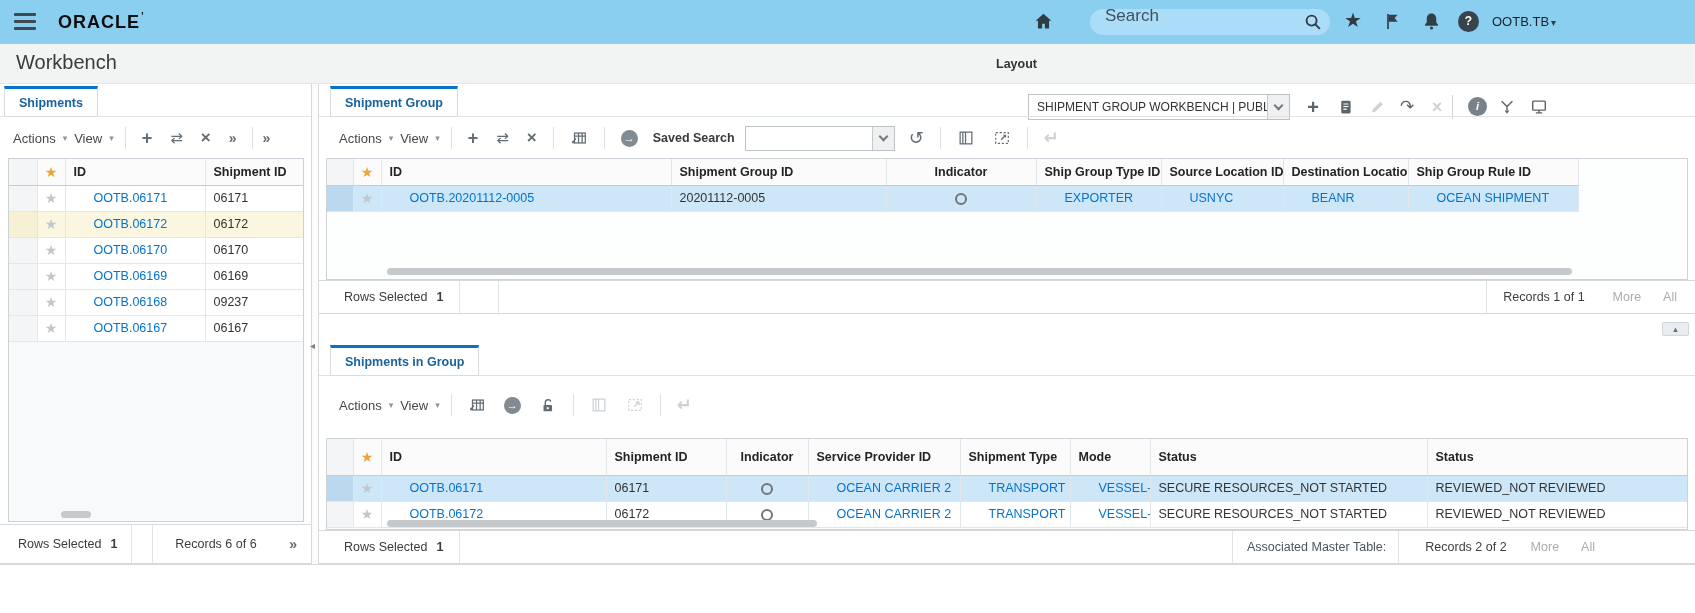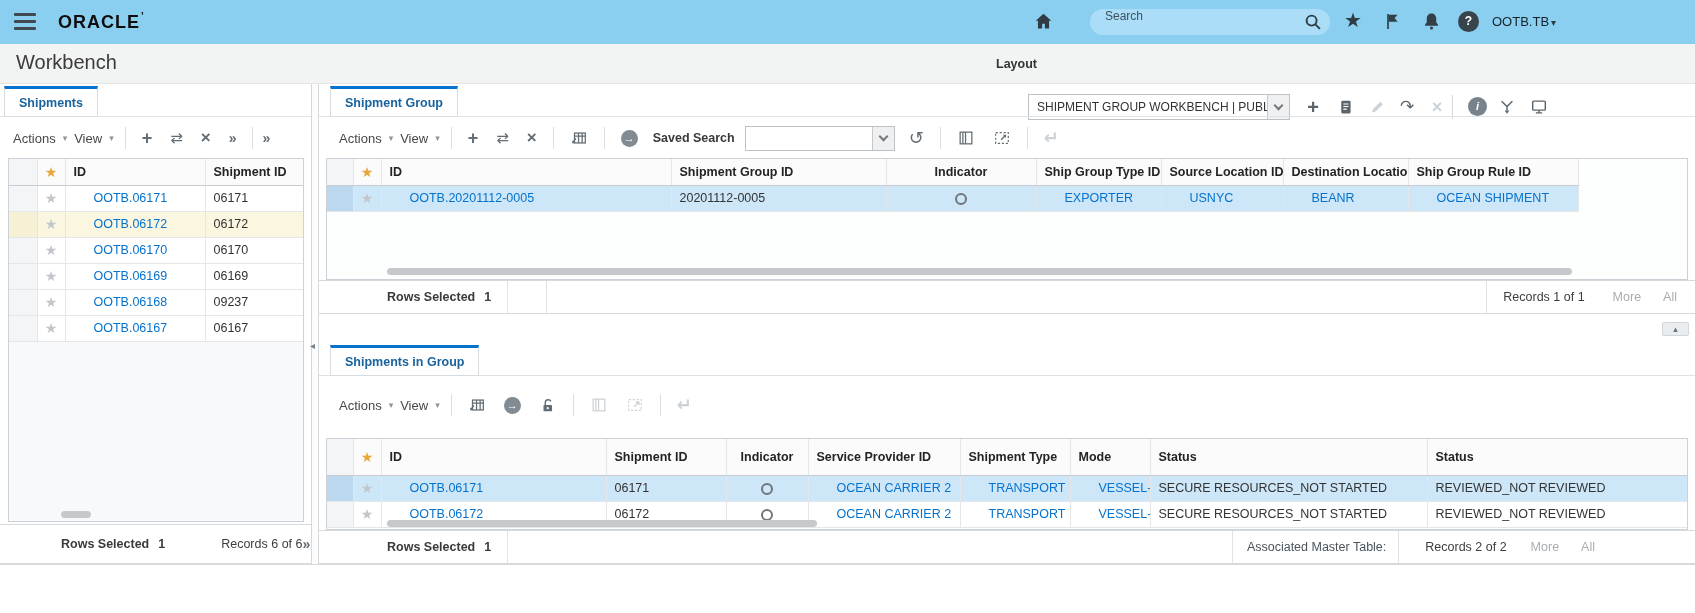--- a/index.html
+++ b/index.html
@@ -9,21 +9,21 @@
 
   
   .topbar { position:absolute; left:0; top:0; width:1695px; height:44px; background:#8BCFF0; }
   .hamburger { position:absolute; left:14px; top:13px; width:22px; cursor:pointer; }
   .hamburger span { display:block; height:3px; background:#3A4categorie8
 ; background:#3E4A50; border-radius:1px; margin-bottom:4px; }
   .brand { position:absolute; left:58px; top:11px; font-size:18px; font-weight:bold; letter-spacing:1px; color:#0D0D0D; }
   .brand::after { content:"\2019"; font-size:10px; vertical-align:8px; margin-left:1px; }
   .apptitle { position:absolute; left:162px; top:14px; font-size:15px; color:#15242C; }
   .searchwrap { position:absolute; left:1090px; top:9px; width:240px; height:26px; background:#ABDDF8; border-radius:13px; }
-  .searchwrap input { width:100%; height:100%; border:none; outline:none; background:transparent; padding:0 34px 12px 15px; font-family:inherit; font-size:12px; color:#b91c1c; }
+  .searchwrap input { width:100%; height:100%; border:none; outline:none; background:transparent; padding:0 34px 12px 15px; font-family:inherit; font-size:17px; color:#b91c1c; }
   .searchwrap input::placeholder { color:#3D525C; opacity:1; }
   .searchic { position:absolute; right:7px; top:3px; }
   .topic { position:absolute; top:11px; }
   .topstar { font-size:20px; color:#2F3C44; top:8px; }
   .helpcirc { position:absolute; left:1458px; top:11px; width:21px; height:21px; border-radius:50%; background:#37444C; color:#fff; font-size:12px; font-weight:bold; text-align:center; line-height:21px; }
   .usermenu { position:absolute; left:1492px; top:14px; font-size:13px; color:#14232B; }
   .usercaret { position:absolute; left:1551px; top:17px; font-size:10px; color:#2E3C44; }
 
   
   .pagehead { position:absolute; left:0; top:44px; width:1695px; height:40px; background:#F2F3F3; border-bottom:1px solid #E4E5E5; }
@@ -68,21 +68,21 @@
   tr.current td { background:#FAF6DF; }
   tr.current td.rowhead { background:#F6F1D4; }
   .link { color:#0572CE;margin-left:20px; }
   .starcell { text-align:center; color:#C3C7CB; font-size:14px; padding:0; }
   th.starcell { color:#E9A63A; }
   .center { text-align:center; }
   .radio { display:inline-block; width:12px; height:12px; border:2px solid #70767B; border-radius:50%; background:transparent; vertical-align:middle; }
 
   
   .footer { position:absolute; background:#fff; border-top:1px solid #D7DADD; border-bottom:1px solid #D7DADD; display:flex; align-items:center; color:#3D3D3D; }
-  .flabel { font-weight:bold; color:#3A3A3A; white-space:nowrap;margin-left:43px; }
+  .flabel { font-weight:normal; color:#3A3A3A; white-space:nowrap; }
   .fval { font-weight:bold; margin-left:9px; }
   .fsep { width:1px; height:100%; background:#E0E3E6; }
   .graylink { color:#A9ADB1; white-space:nowrap; }
   .records { white-space:nowrap; color:#3D3D3D; }
   .hthumb { position:absolute; height:7px; border-radius:4px; background:#C6C9CC; }
   .vsplit { position:absolute; left:311px; top:84px; width:8px; height:480px; background:#FCFCFD; border-left:1px solid #D6D9DC; border-right:1px solid #D6D9DC; }
   .vhandle { position:absolute; left:-2px; top:256px; font-size:10px; color:#79838B; }
   .collapsebtn { position:absolute; left:1662px; top:322px; width:27px; height:14px; background:#EAEDF0; border:1px solid #D2D6D9; border-radius:2px; text-align:center; line-height:12px; font-size:9px; color:#67727A; }
   .bottomline { position:absolute; left:0; top:564px; width:1695px; height:1px; background:#D7DADD; }
   svg { display:block; }

